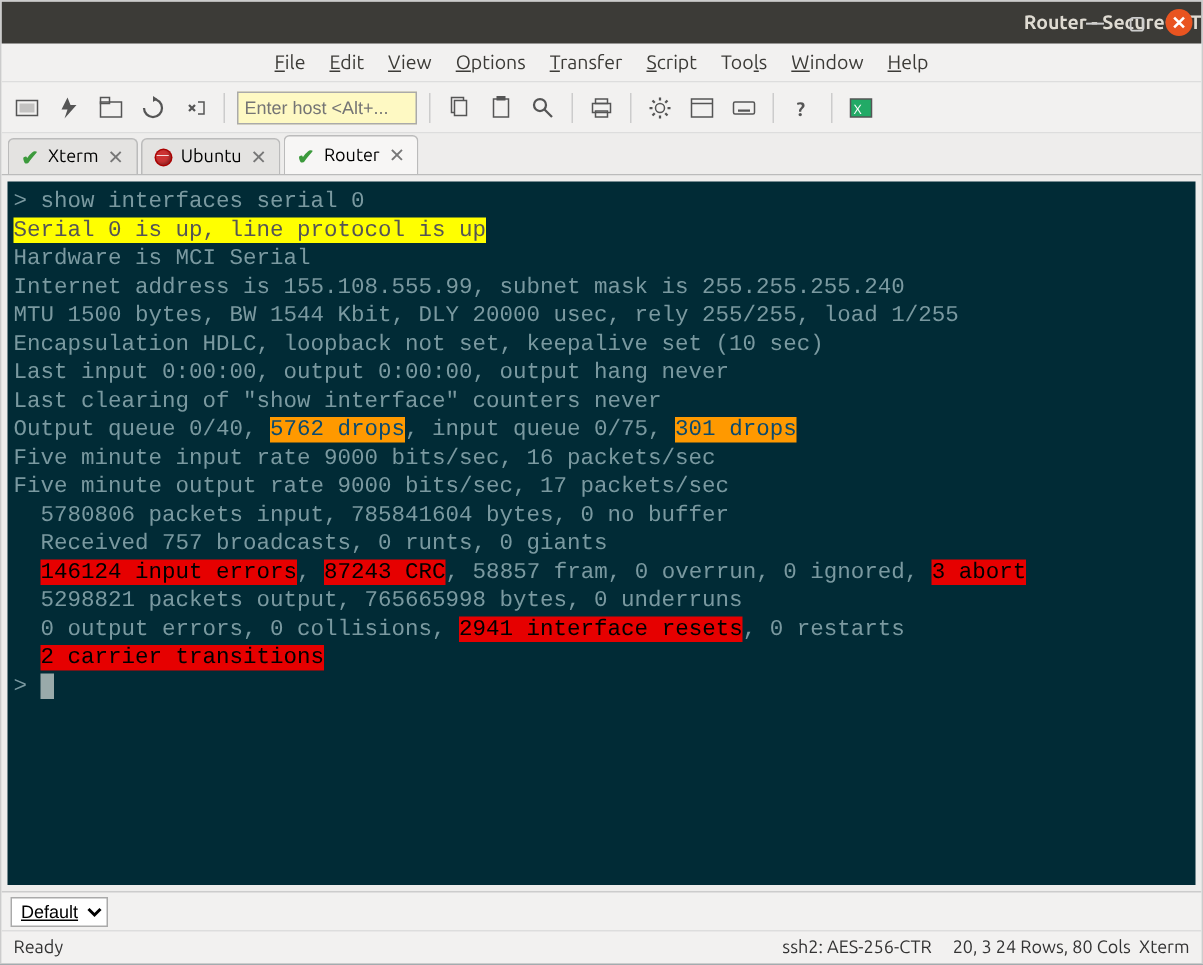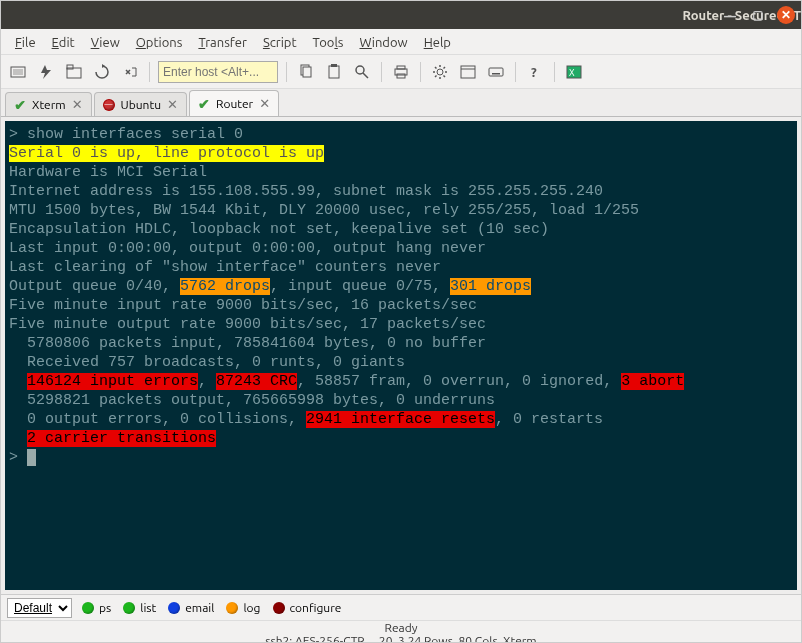--- a/index.html
+++ b/index.html
@@ -52,20 +52,21 @@
 }
 
 
 .menubar {
   background: #f2f1f0;
   border-bottom: 1px solid #ddd;
   height: 26px;
   display: flex;
   align-items: center;
   padding: 0 6px;
+  justify-content: center;
 }
 .menubar .menuitem {
   padding: 2px 8px;
   cursor: pointer;
   color: #3c3b37;
 }
 .menubar .menuitem u { text-decoration: underline; }
 
 
 .toolbar {
@@ -205,21 +206,20 @@
 .footer {
   background: #f2f1f0;
   border-top: 1px solid #ddd;
   height: 22px;
   display: flex;
   align-items: center;
   padding: 0 8px;
   font-size: 12px;
   color: #333;
   justify-content: space-between;
-  flex-direction: column;
 }
 .footer .right { display:flex; gap: 14px; }
 
 svg { display: block; }
 </style>
 </head>
 <body>
 
 <div class="titlebar">
   <span>Router - SecureCRT</span>
@@ -371,42 +371,20 @@
   </div>
 
 <div class="term-wrap">
   <div class="term" id="terminal"><div><span>&gt; show interfaces serial 0</span></div><div><span class="hl-y">Serial 0 is up, line protocol is up</span></div><div><span>Hardware is MCI Serial</span></div><div><span>Internet address is 155.108.555.99, subnet mask is 255.255.255.240</span></div><div><span>MTU 1500 bytes, BW 1544 Kbit, DLY 20000 usec, rely 255/255, load 1/255</span></div><div><span>Encapsulation HDLC, loopback not set, keepalive set (10 sec)</span></div><div><span>Last input 0:00:00, output 0:00:00, output hang never</span></div><div><span>Last clearing of "show interface" counters never</span></div><div><span>Output queue 0/40, </span><span class="hl-o">5762 drops</span><span>, input queue 0/75, </span><span class="hl-o">301 drops</span></div><div><span>Five minute input rate 9000 bits/sec, 16 packets/sec</span></div><div><span>Five minute output rate 9000 bits/sec, 17 packets/sec</span></div><div><span>  5780806 packets input, 785841604 bytes, 0 no buffer</span></div><div><span>  Received 757 broadcasts, 0 runts, 0 giants</span></div><div><span>  </span><span class="hl-r">146124 input errors</span><span>, </span><span class="hl-r">87243 CRC</span><span>, 58857 fram, 0 overrun, 0 ignored, </span><span class="hl-r">3 abort</span></div><div><span>  5298821 packets output, 765665998 bytes, 0 underruns</span></div><div><span>  0 output errors, 0 collisions, </span><span class="hl-r">2941 interface resets</span><span>, 0 restarts</span></div><div><span>  </span><span class="hl-r">2 carrier transitions</span></div><div><span></span></div><div><span class="prompt">&gt; </span><span class="cursor"></span></div></div>
 </div>
 
 <div class="statbar">
   <select>
     <option>Default</option>
   </select>
-  <div id="ledbuttons" style="display:flex;gap:12px;">
-      <span class="leditem">
-        <span class="led green"></span>
-        <span>ps</span>
-      </span>
-      <span class="leditem">
-        <span class="led green"></span>
-        <span>list</span>
-      </span>
-      <span class="leditem">
-        <span class="led blue"></span>
-        <span>email</span>
-      </span>
-      <span class="leditem">
-        <span class="led orange"></span>
-        <span>log</span>
-      </span>
-      <span class="leditem">
-        <span class="led darkred"></span>
-        <span>configure</span>
-      </span>
-    </div>
 </div>
 
 <div class="footer">
   <span>Ready</span>
   <div class="right">
     <span>ssh2: AES-256-CTR</span>
     <span><span>20,  3</span>&nbsp;<span>24 Rows, 80 Cols</span>&nbsp;&nbsp;<span>Xterm</span></span>
   </div>
 </div>
 

